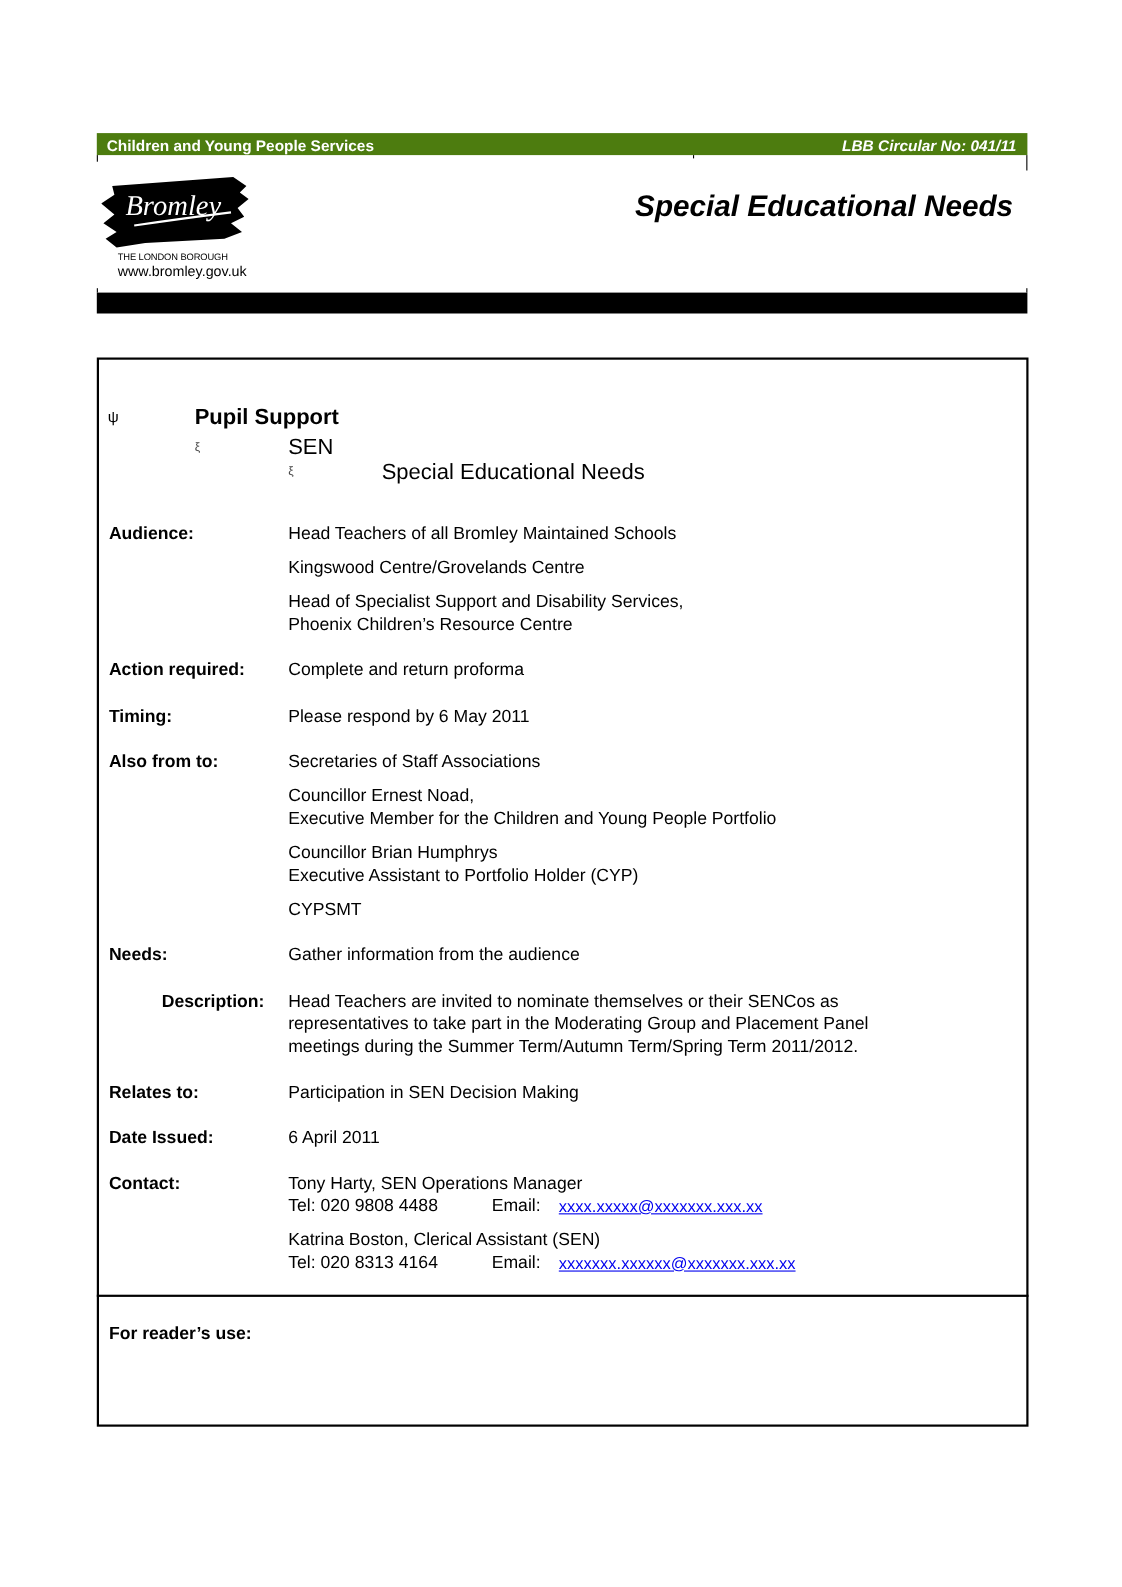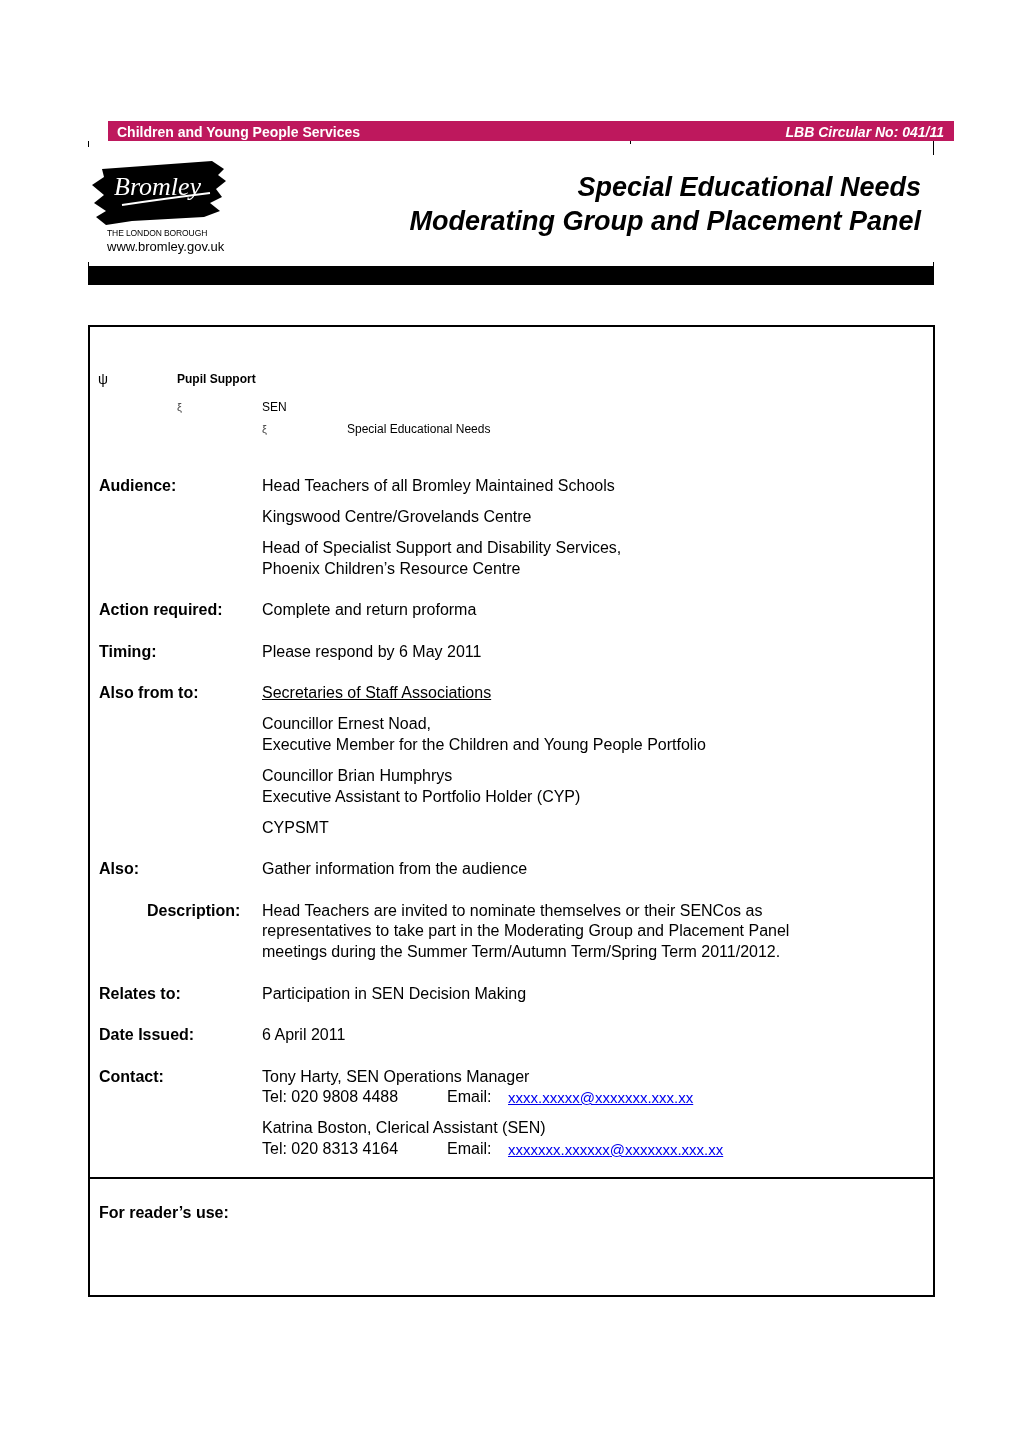--- a/index.html
+++ b/index.html
@@ -14,26 +14,25 @@
       font-family: "Liberation Sans", sans-serif;
       color: #000;
       overflow: hidden;
     }
     .header-bar {
       position: absolute;
       left: 88px;
       top: 121px;
       width: 846px;
       height: 20px;
-      background: #be185d;
+      background: #4d7c0f;
       color: #fff;
       font-weight: bold;
       font-size: 14px;
       line-height: 20px;
-      margin-left: 20px;
     }
     .header-bar .left {
       position: absolute;
       left: 9px;
       top: 1px;
     }
     .header-bar .right {
       position: absolute;
       right: 10px;
       top: 1px;
@@ -95,21 +94,21 @@
     .divider {
       position: absolute;
       left: 88px;
       top: 1177px;
       width: 847px;
       height: 2px;
       background: #000;
     }
     .txt {
       position: absolute;
-      font-size: 12px;
+      font-size: 20px;
       line-height: 21px;
       white-space: nowrap;
     }
     .lbl {
       position: absolute;
       left: 99px;
       font-size: 16px;
       line-height: 21px;
       font-weight: bold;
       white-space: nowrap;
@@ -147,21 +146,20 @@
 <svg class="logo" viewBox="0 0 140 100">
   <path d="M10 14 L120 6 L132 14 L126 20 L134 26 L124 34 L130 42 L118 48 L128 56 L112 62 L40 66 L14 70 L4 62 L14 56 L2 48 L12 40 L0 30 L12 22 Z" fill="#000"></path>
   <text x="22" y="40" fill="#fff" font-family="Liberation Serif, serif" font-style="italic" font-size="26">Bromley</text>
   <path d="M30 50 Q70 44 118 38" stroke="#fff" stroke-width="2" fill="none"></path>
 </svg>
 <div class="logo-text-1">THE LONDON BOROUGH</div>
 <div class="logo-text-2">www.bromley.gov.uk</div>
 
 <div class="title">
   <div>Special Educational Needs</div>
-  <div>Moderating Group and Placement Panel</div>
 </div>
 
 <div class="black-band"></div>
 <div class="tick" style="left:88px;top:262px;height:4px;"></div>
 <div class="tick" style="left:933px;top:262px;height:4px;"></div>
 
 <div class="box"></div>
 <div class="divider"></div>
 
 <span class="txt" style="left:98px;top:369px;font-size:14px;">ψ</span>
@@ -177,28 +175,28 @@
 <span class="val" style="top:537px;">Head of Specialist Support and Disability Services,</span>
 <span class="val" style="top:558px;">Phoenix Children’s Resource Centre</span>
 
 <span class="lbl" style="top:599px;">Action required:</span>
 <span class="val" style="top:599px;">Complete and return proforma</span>
 
 <span class="lbl" style="top:641px;">Timing:</span>
 <span class="val" style="top:641px;">Please respond by 6 May 2011</span>
 
 <span class="lbl" style="top:682px;">Also from to:</span>
-<span class="val" style="top:682px;text-decoration:underline;">Secretaries of Staff Associations</span>
+<span class="val" style="top:682px;">Secretaries of Staff Associations</span>
 <span class="val" style="top:713px;">Councillor Ernest Noad,</span>
 <span class="val" style="top:734px;">Executive Member for the Children and Young People Portfolio</span>
 <span class="val" style="top:765px;">Councillor Brian Humphrys</span>
 <span class="val" style="top:786px;">Executive Assistant to Portfolio Holder (CYP)</span>
 <span class="val" style="top:817px;">CYPSMT</span>
 
-<span class="lbl" style="top:858px;">Also:</span>
+<span class="lbl" style="top:858px;">Needs:</span>
 <span class="val" style="top:858px;">Gather information from the audience</span>
 
 <span class="lbl" style="top:900px;margin-left:48px;">Description:</span>
 <span class="val" style="top:900px;">Head Teachers are invited to nominate themselves or their SENCos as</span>
 <span class="val" style="top:920px;">representatives to take part in the Moderating Group and Placement Panel</span>
 <span class="val" style="top:941px;">meetings during the Summer Term/Autumn Term/Spring Term 2011/2012.</span>
 
 <span class="lbl" style="top:983px;">Relates to:</span>
 <span class="val" style="top:983px;">Participation in SEN Decision Making</span>
 

